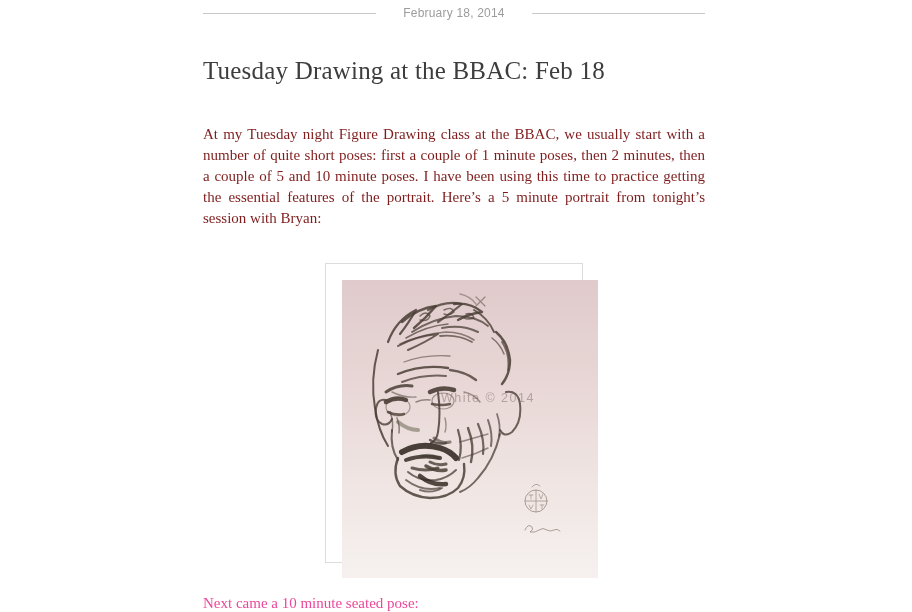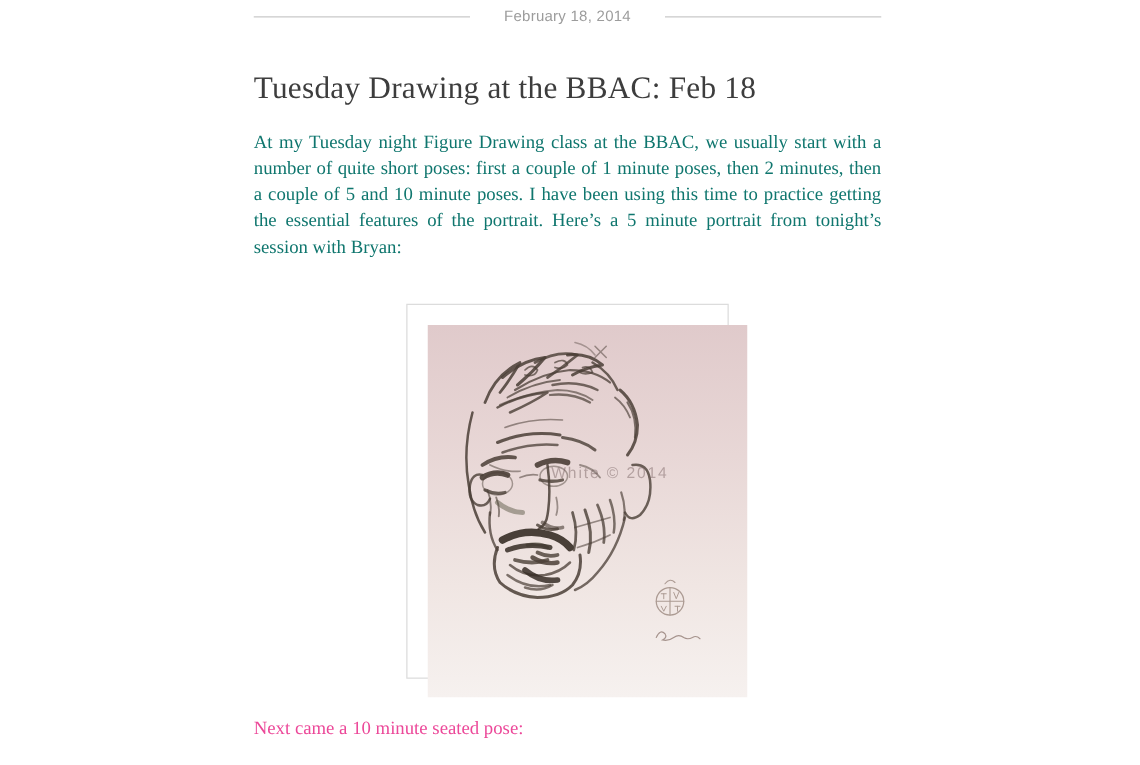--- a/index.html
+++ b/index.html
@@ -34,24 +34,24 @@
   }
   .date-row .date-label { white-space: nowrap; }
   h1.post-title {
     margin: 37px 0 0 0;
     font-size: 25px;
     font-weight: 400;
     color: #3d3d3d;
     letter-spacing: 0.2px;
   }
   p.body-text {
-    margin: 19px 0 0 0;
+    margin: 39px 0 0 0;
     font-size: 15px;
     line-height: 21px;
-    color: #0f766e;
+    color: #7f1d1d;
     text-align: justify;
   }
   figure.portrait-figure {
     margin: 34px auto 0 auto;
     width: 258px;
     height: 300px;
     padding: 16px;
     border: 1px solid #dcdcdc;
     box-sizing: border-box;
     cursor: pointer;

